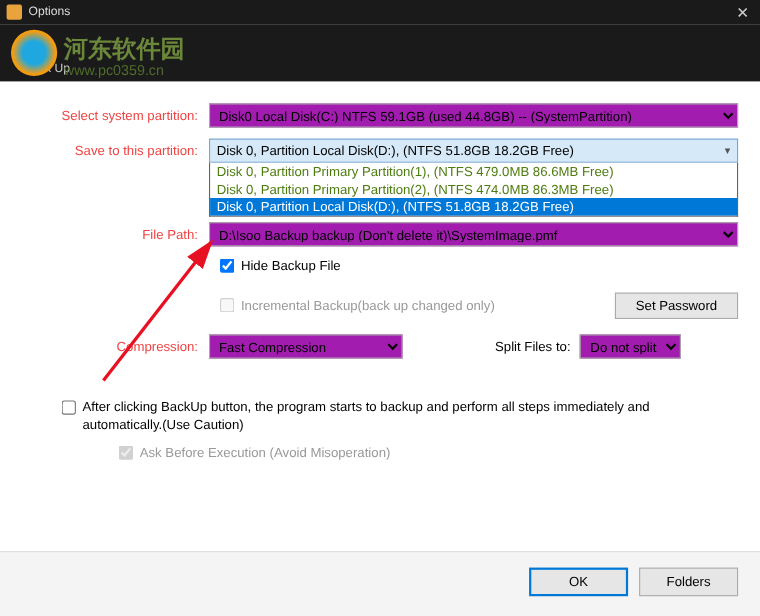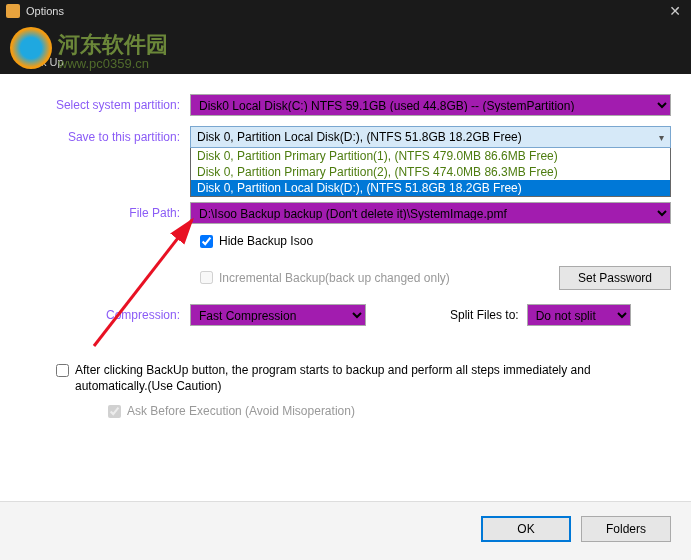--- a/index.html
+++ b/index.html
@@ -13,21 +13,21 @@
 .header { background: #1a1a1a; height: 52px; display: flex; align-items: center; padding: 0 10px; position: relative; }
 .logo-circle { width: 42px; height: 42px; border-radius: 50%; background: radial-gradient(circle, #1fa8e0 35%, #f39c12 65%); position: relative; }
 .header-label { color: #ccc; font-size: 11px; margin-top: 28px; margin-left: -30px; }
 .watermark { position: absolute; left: 58px; top: 8px; }
 .watermark .wm1 { color: #7a9b3f; font-size: 22px; font-weight: bold; opacity: 0.85; }
 .watermark .wm2 { color: #5a7a2f; font-size: 13px; opacity: 0.85; display: block; margin-top: -4px; }
 
 .content { padding: 20px 20px 0 20px; position: relative; }
 
 .row { display: flex; align-items: center; margin-bottom: 10px; }
-.label { width: 170px; text-align: right; padding-right: 10px; color: #8b5cf6; }
+.label { width: 170px; text-align: right; padding-right: 10px; color: #ef4444; }
 
 select, input[type=text] { border: 1px solid #aaa; padding: 3px 4px; background: #a21caf; height: 22px; }
 .wide-select { flex: 1; }
 
 .dropdown-open { position: relative; flex: 1; }
 .dropdown-header { background: #d6e9f8; border: 1px solid #7aa7d0; padding: 3px 6px; height: 22px; display: flex; align-items: center; justify-content: space-between; }
 .dropdown-list { position: absolute; left: 0; right: 0; top: 22px; border: 1px solid #666; border-top: none; background: #fff; z-index: 10; }
 .dropdown-item { padding: 1px 6px; font-size: 12px; color: #4d7c0f; }
 .dropdown-item.selected { background: #0078d7; color: #fff; }
 .chevron { font-size: 10px; color: #555; }
@@ -40,21 +40,21 @@
 .btn { background: #e6e6e6; border: 1px solid #aaa; padding: 4px 18px; cursor: pointer; min-width: 90px; text-align: center; }
 
 .set-pwd-row { display: flex; align-items: center; margin-top: 18px; }
 .set-pwd-row .left { margin-left: 180px; display: flex; align-items: flex-start; color: #999; }
 .set-pwd-row .left input { margin-right: 6px; }
 .set-pwd-row .spacer { flex: 1; }
 
 .compression-row { display: flex; align-items: center; margin-top: 14px; }
 .compression-row .small-select { width: 176px; }
 .compression-row .split-label { text-align: left; margin-left: 84px; margin-right: 8px; }
-.compression-row .split-select { width: 104px; }
+.compression-row .split-select { width: 92px; text-align: center; }
 
 .exclude-row { display: flex; align-items: center; margin-top: 16px; margin-left: 180px; }
 .exclude-row .txt { margin-left: 40px; }
 
 .auto-row { display: flex; align-items: flex-start; margin-top: 36px; margin-left: 36px; margin-right: 20px; }
 .auto-row input { margin-right: 6px; margin-top: 2px; }
 .auto-row .txt { line-height: 1.35; }
 
 .ask-row { margin-left: 88px; margin-top: 10px; display: flex; align-items: center; color: #999; }
 .ask-row input { margin-right: 6px; }
@@ -110,21 +110,21 @@
 
   <div class="row file-path-row">
     <div class="label">File Path:</div>
     <select class="wide-select">
       <option>D:\Isoo Backup backup (Don't delete it)\SystemImage.pmf</option>
     </select>
   </div>
 
   <div class="checkbox-row">
     <input type="checkbox" checked="" style="">
-    <span>Hide Backup Isoo</span>
+    <span>Hide Backup File</span>
   </div>
 
   <div class="set-pwd-row">
     <div class="left disabled">
       <input type="checkbox" disabled="" style="">
       <span>Incremental Backup(back up changed only)</span>
     </div>
     <div class="spacer"></div>
     <button class="btn">Set Password</button>
   </div>

